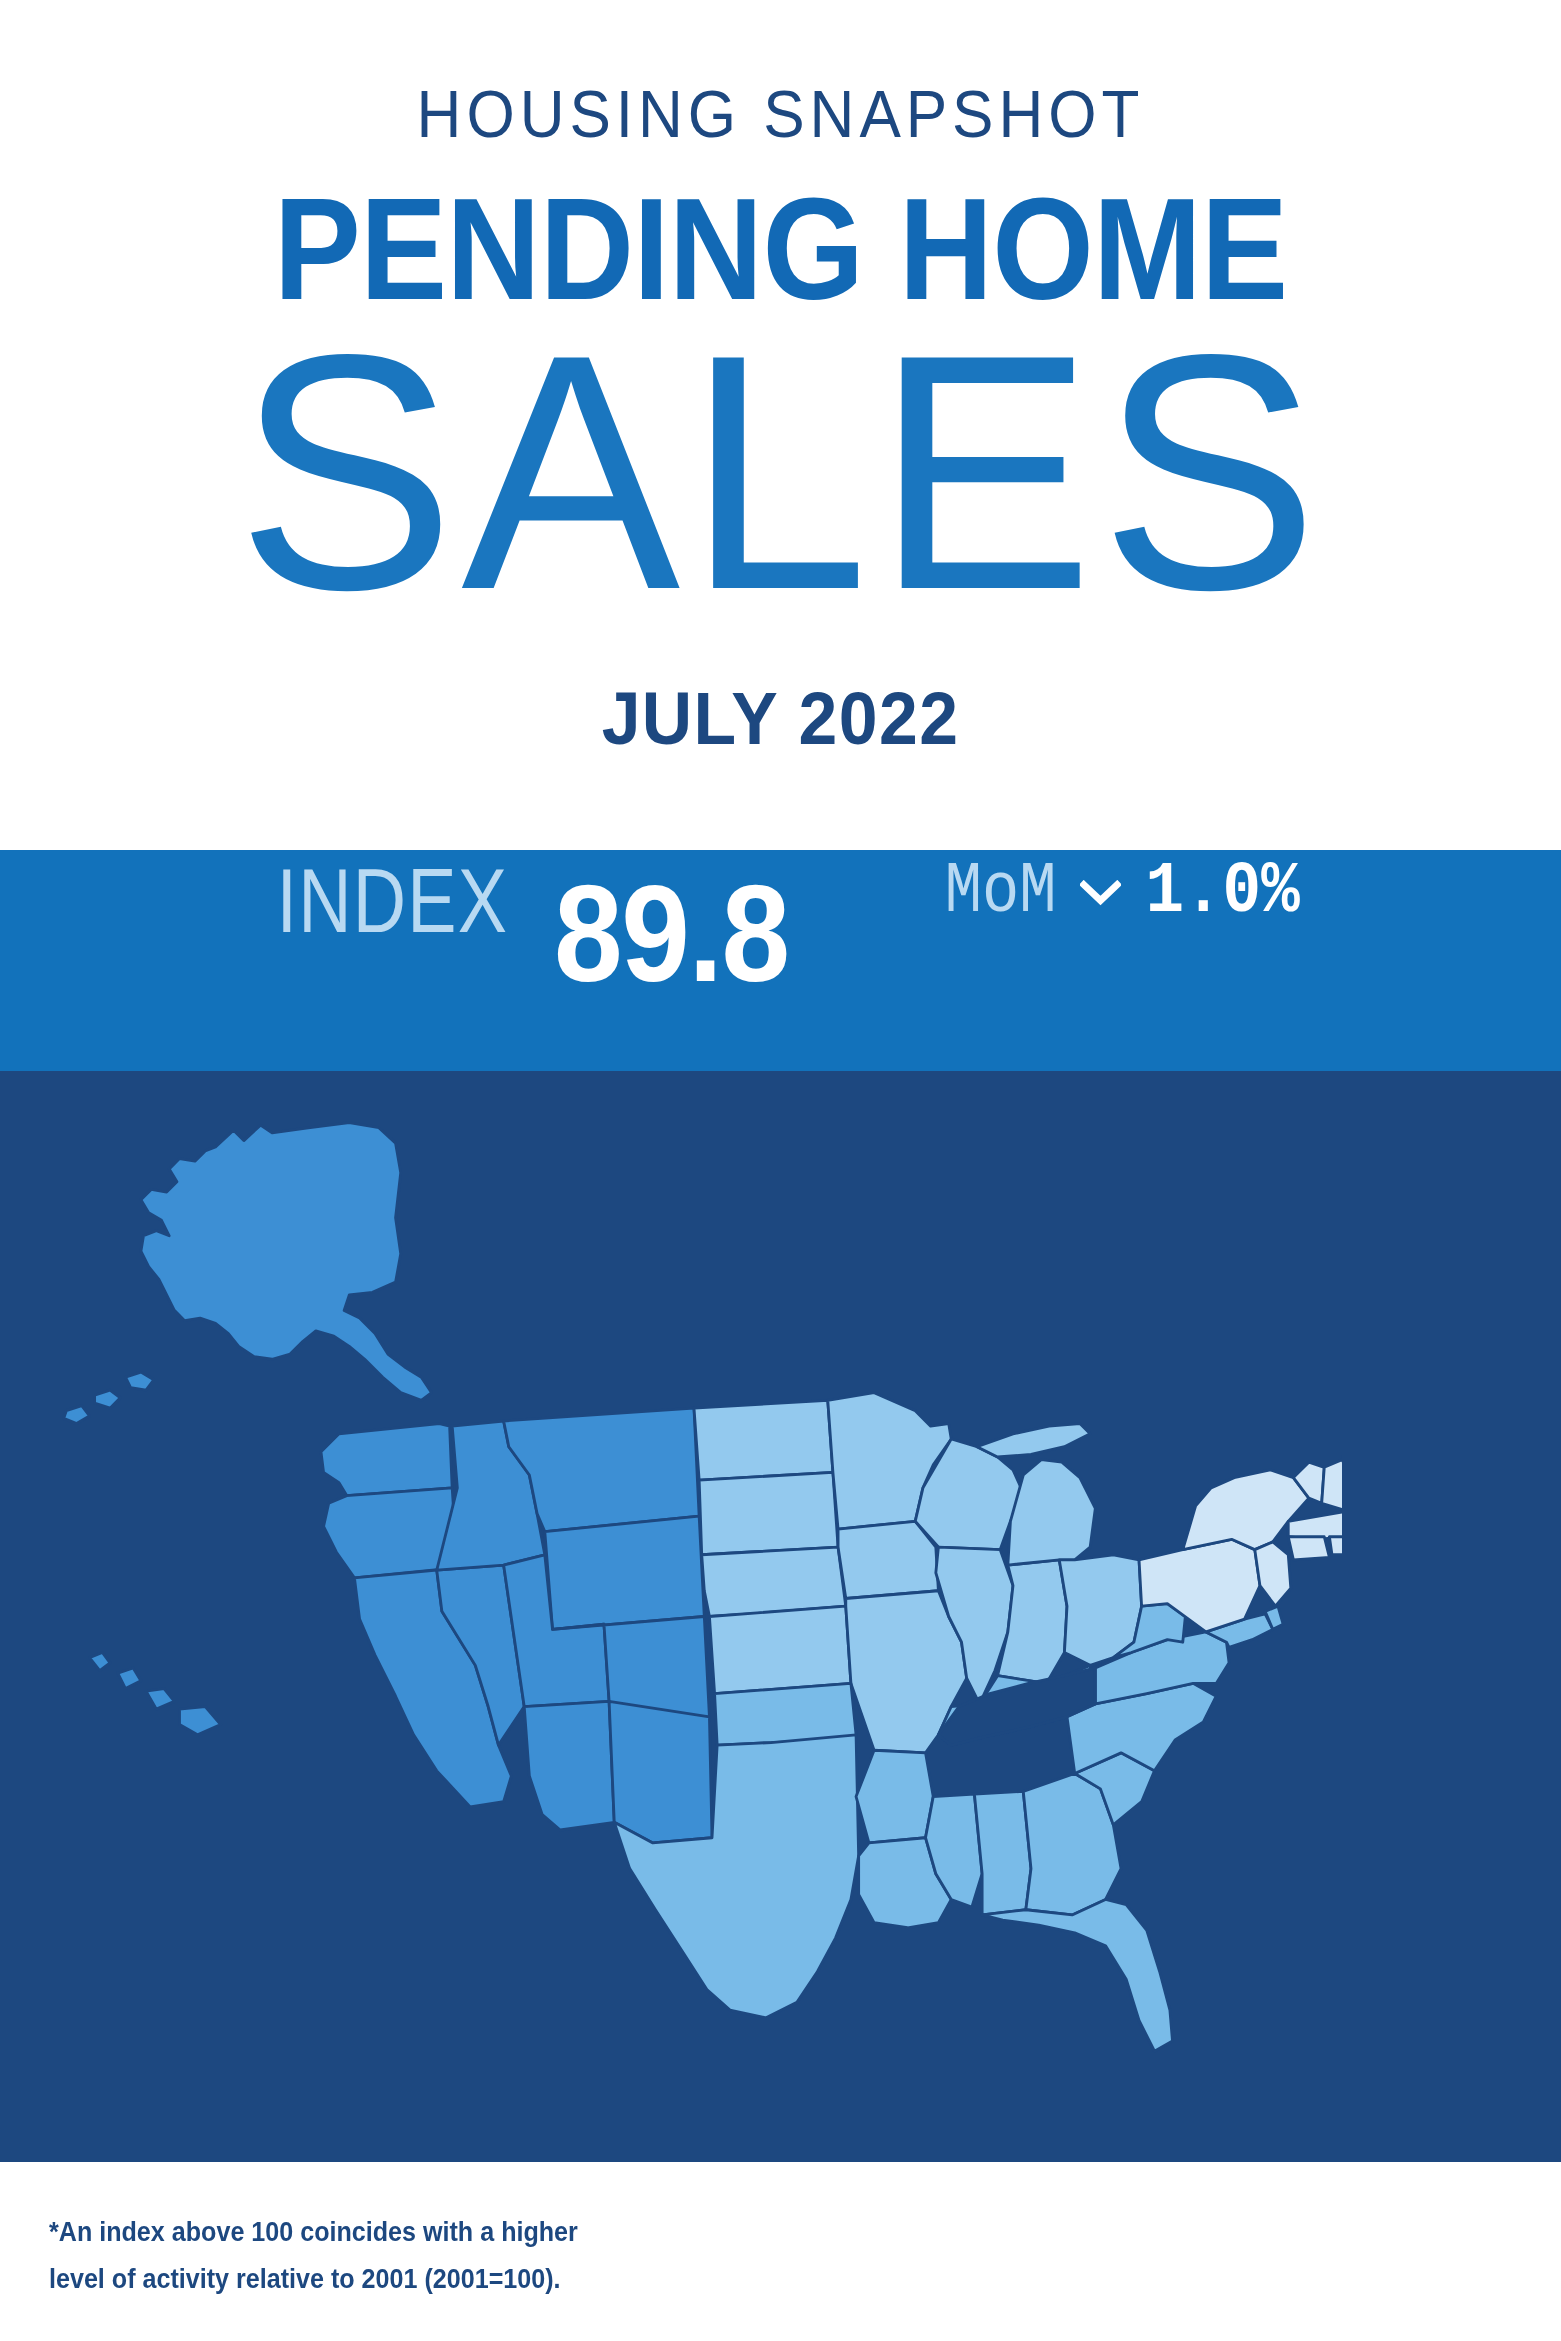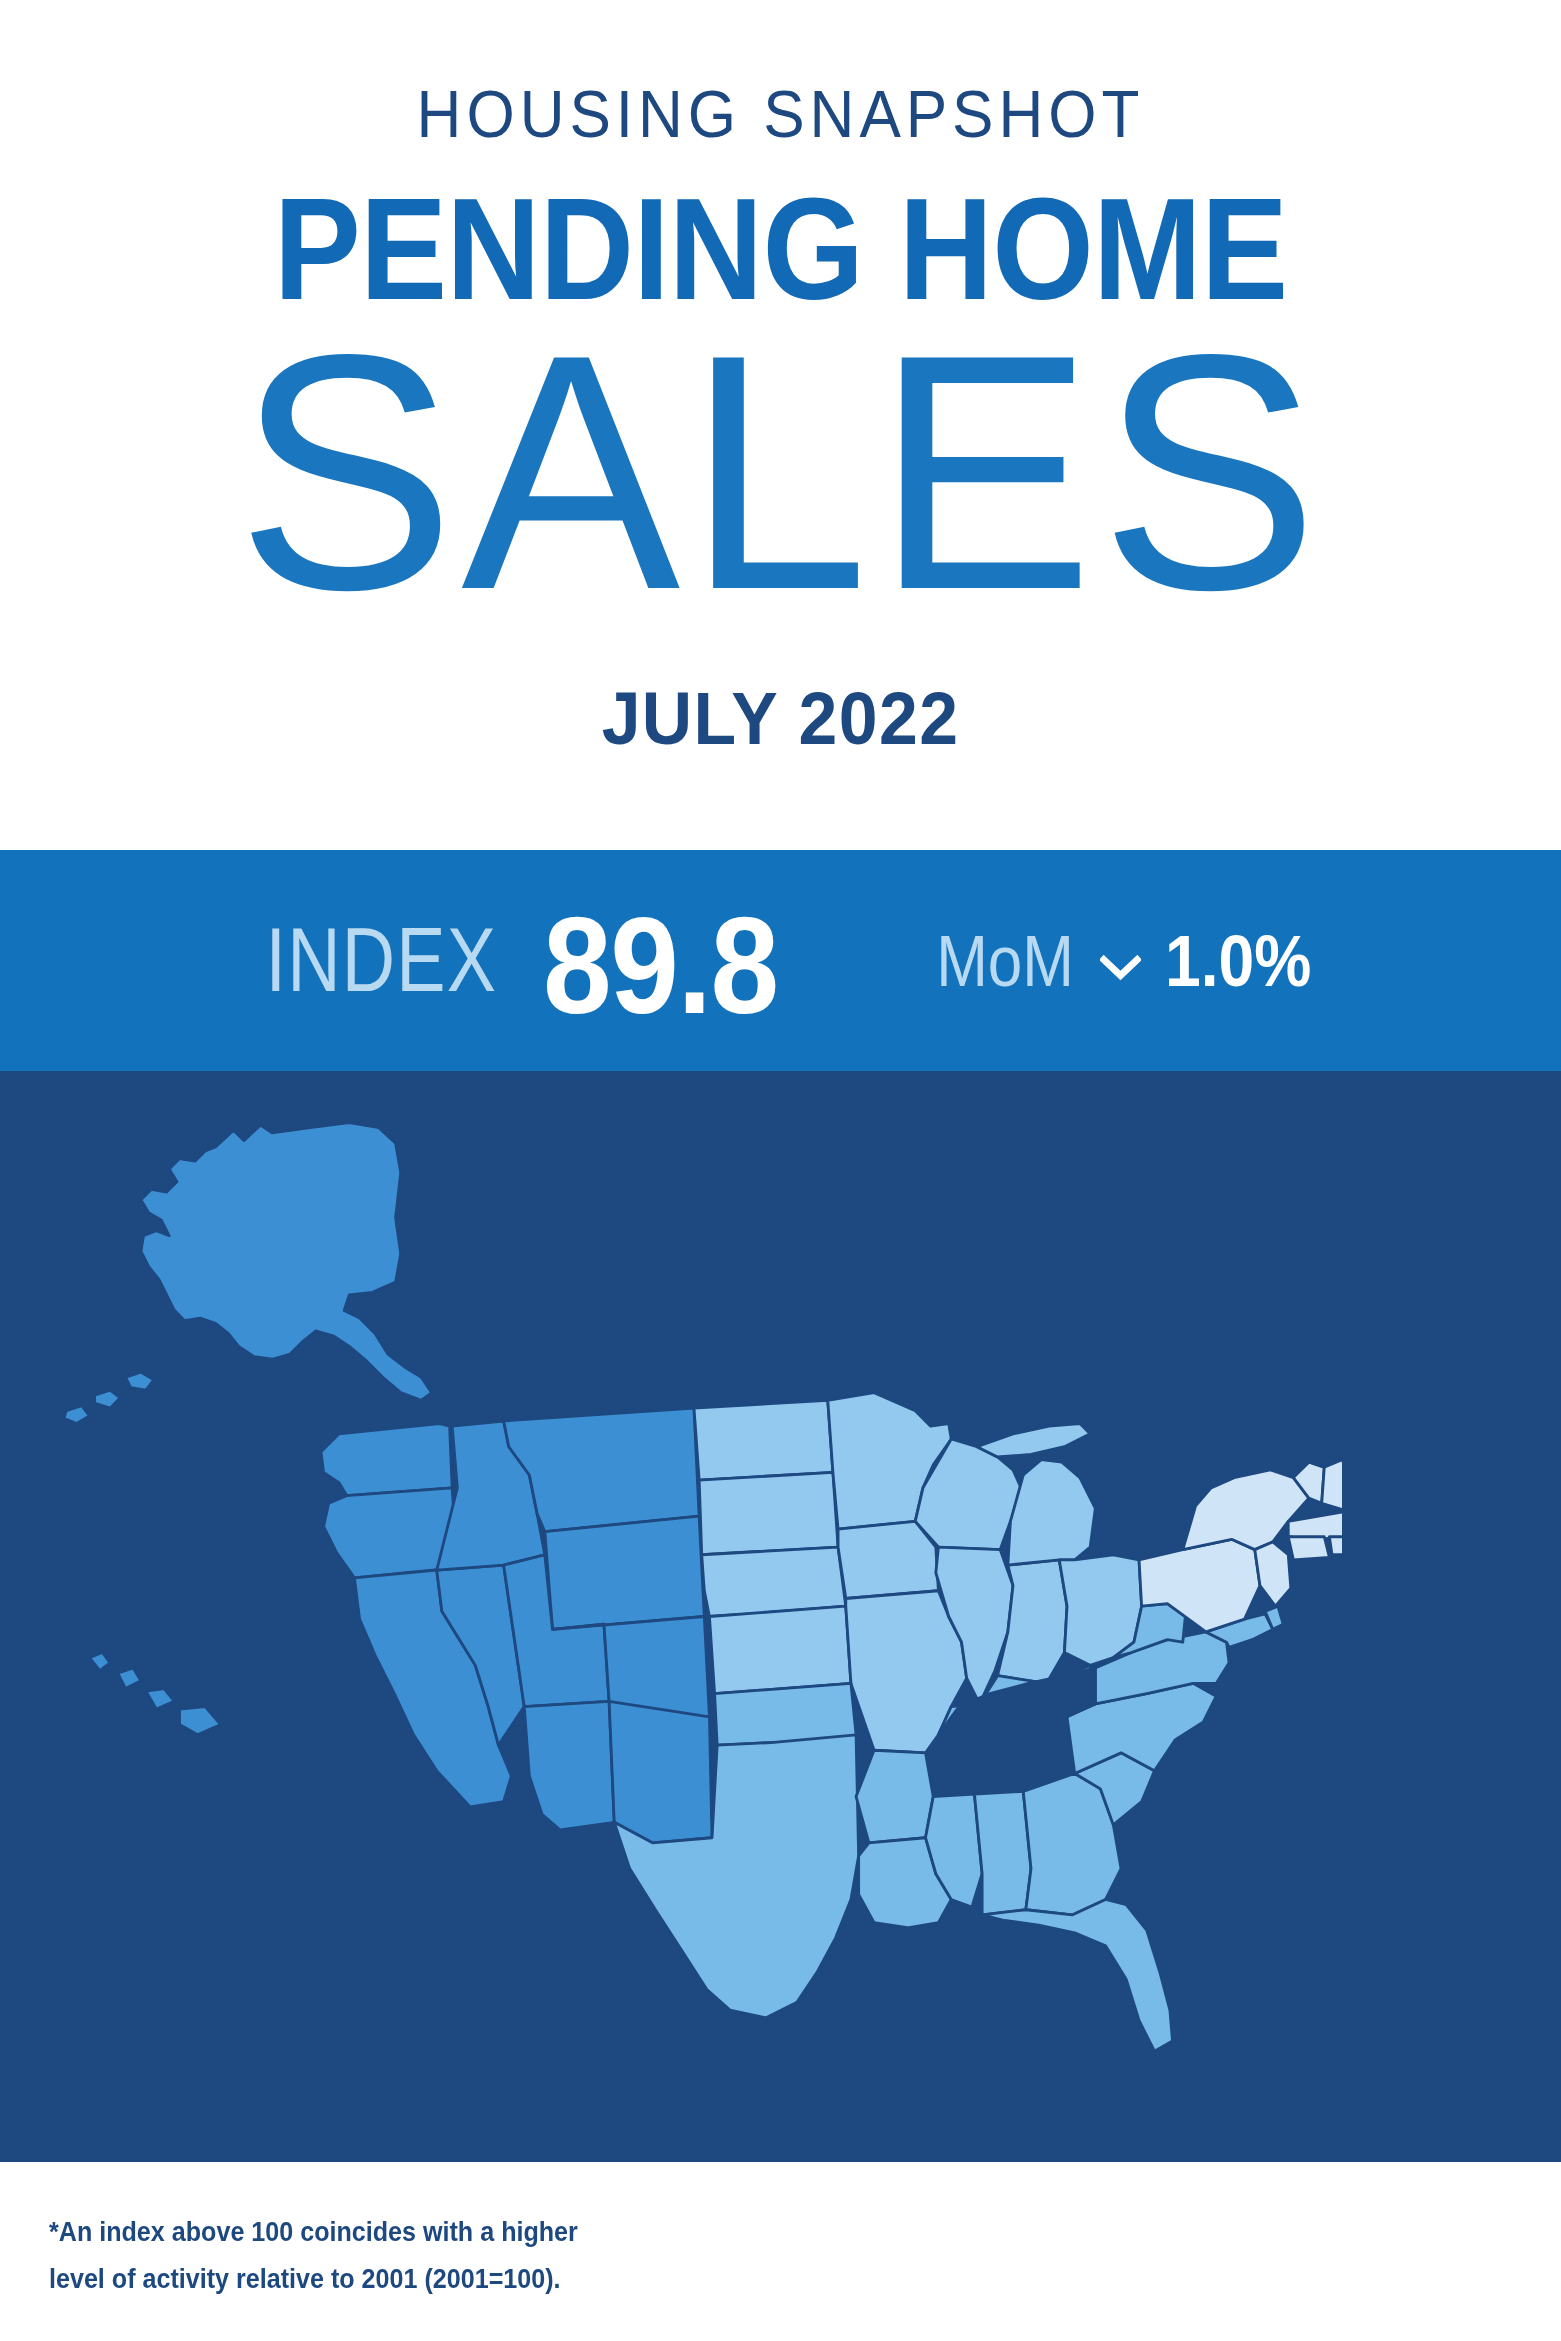--- a/index.html
+++ b/index.html
@@ -16,26 +16,26 @@
     font-family:"Liberation Sans",sans-serif;transform:scaleX(0.90);}
   #sales{position:absolute;top:305px;left:0;width:1561px;text-align:center;
     font-size:335px;line-height:335px;font-weight:400;color:#1a76bf;letter-spacing:6.1px;
     font-family:"Liberation Sans",sans-serif;transform:scaleX(0.98);}
   #month-year{position:absolute;top:675px;left:0;width:1561px;text-align:center;
     font-size:75px;font-weight:700;color:#1d4880;letter-spacing:1.5px;transform:scaleX(0.93);}
 
   
   #index-bar{position:absolute;left:0;top:850px;width:1561px;height:221px;background:#1272bb;}
   #index-row{position:absolute;left:0;top:0;width:1561px;height:221px;
-    display:flex;align-items:center;justify-content:center;}
+    display:flex;justify-content:center;}
   #index-label{font-size:90px;color:#b8d9f2;letter-spacing:1.5px;font-weight:400;
     transform:scaleX(0.82);margin-right:-6.1px;}
   #index-value{font-size:137px;font-weight:700;color:#ffffff;letter-spacing:-1.5px;
     transform:scaleX(0.90);margin-left:13.7px;position:relative;top:4.6px;}
-  #index-mom{display:flex;align-items:baseline;margin-left:133px;}
+  #index-mom{display:flex;align-items:baseline;margin-left:133px;font-family:Liberation Mono, monospace;}
   #index-mom .mom-word{font-size:73px;color:#b8d9f2;transform:scaleX(0.85);letter-spacing:0px;}
   #index-mom .mom-chev{margin:0 13.7px;position:relative;top:-4.6px;}
   #index-mom .mom-pct{font-size:73px;font-weight:700;color:#ffffff;transform:scaleX(0.88);}
 
   
   #map-panel{position:absolute;left:0;top:1071px;width:1561px;height:1091px;background:#1d4880;overflow:hidden;}
   #us-map{position:absolute;left:46px;top:30.5px;width:1296px;height:1029px;}
 
   
   #footer{position:absolute;left:0;top:2162px;width:1561px;height:180px;background:#ffffff;}

